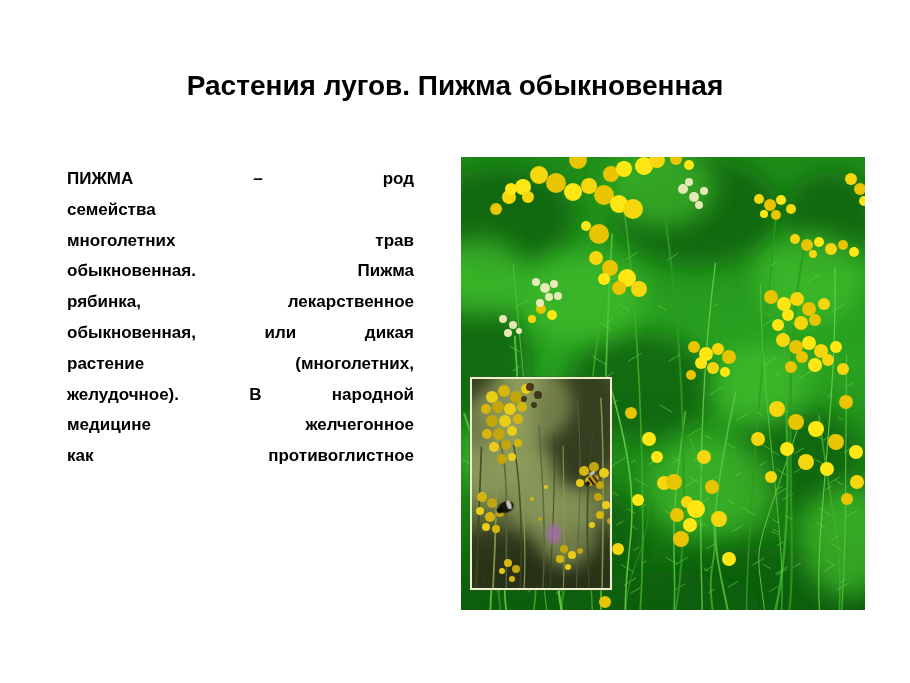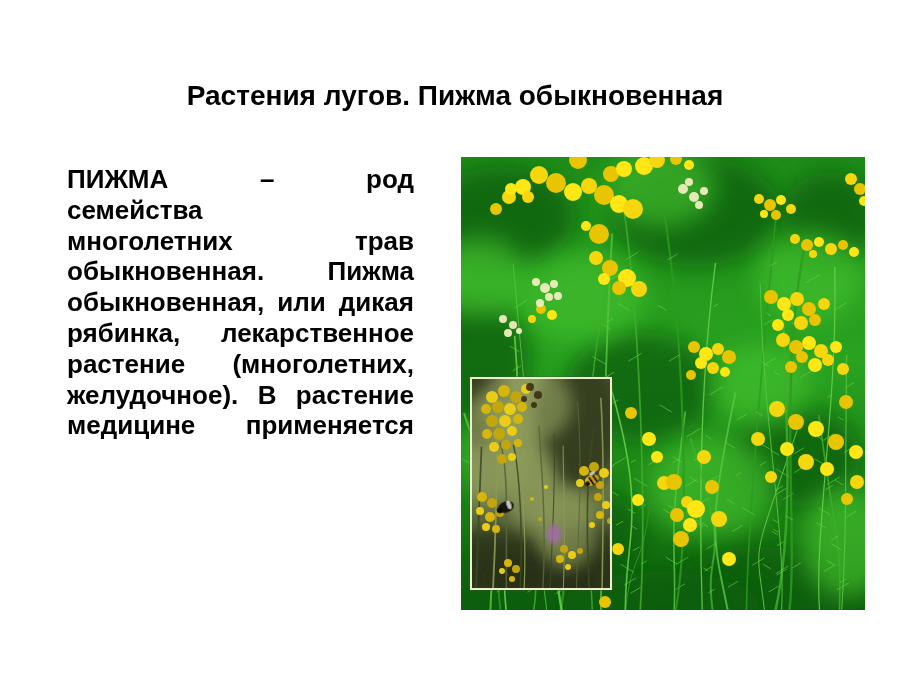--- a/index.html
+++ b/index.html
@@ -1,26 +1,26 @@
 <!DOCTYPE html>
 <html><head>
 <meta charset="utf-8">
 <style>
   html,body{margin:0;padding:0;background:#fff;}
   .slide{
     position:relative;width:910px;height:683px;background:#ffffff;
     font-family:"Liberation Sans",sans-serif;overflow:hidden;color:#000;
   }
   .slide-title{
-    position:absolute;top:64px;left:0;right:0;margin:14px;
+    position:absolute;top:64px;left:0;right:0;margin:4px;
     text-align:center;font-size:28px;font-weight:700;line-height:36px;
   }
   .body-text{
     position:absolute;left:67px;top:164px;width:347px;
-    font-size:26px;font-weight:700;
+    font-size:17px;font-weight:700;
   }
   .body-text .line{
     text-align:justify;text-align-last:justify;-moz-text-align-last:justify;
     line-height:30.8px;height:30.8px;overflow:visible;
   }
   .body-text .line.last{text-align-last:left;-moz-text-align-last:left;}
   .photo-frame{
     position:absolute;left:461px;top:157px;width:404px;height:453px;overflow:hidden;
   }
   .photo-frame svg{display:block;}
@@ -35,25 +35,26 @@
 
 <div class="slide">
 
   <h1 class="slide-title">Растения лугов. Пижма обыкновенная</h1>
 
   <div class="body-text">
       <div class="line">ПИЖМА – род</div>
       <div class="line">семейства</div>
       <div class="line">многолетних трав</div>
       <div class="line">обыкновенная. Пижма</div>
+      <div class="line">рябинка, лекарственное</div>
       <div class="line">обыкновенная, или дикая</div>
-      <div class="line">рябинка, лекарственное</div>
       <div class="line">растение (многолетних,</div>
-      <div class="line">желудочное). В растение</div>
-      <div class="line">медицине применяется</div>
+      <div class="line">желудочное). В народной</div>
+      <div class="line">медицине желчегонное</div>
+      <div class="line">как противоглистное</div>
     </div>
 
   <div class="photo-frame">
     <svg id="mainSvg" width="404" height="453" viewBox="0 0 404 453" xmlns="http://www.w3.org/2000/svg">
         <defs>
           <linearGradient id="gBg" x1="0" y1="0" x2="0" y2="1">
             <stop offset="0" stop-color="#1f8c19"></stop>
             <stop offset="0.45" stop-color="#2aa321"></stop>
             <stop offset="0.8" stop-color="#1a7d14"></stop>
             <stop offset="1" stop-color="#0e5c0c"></stop>

